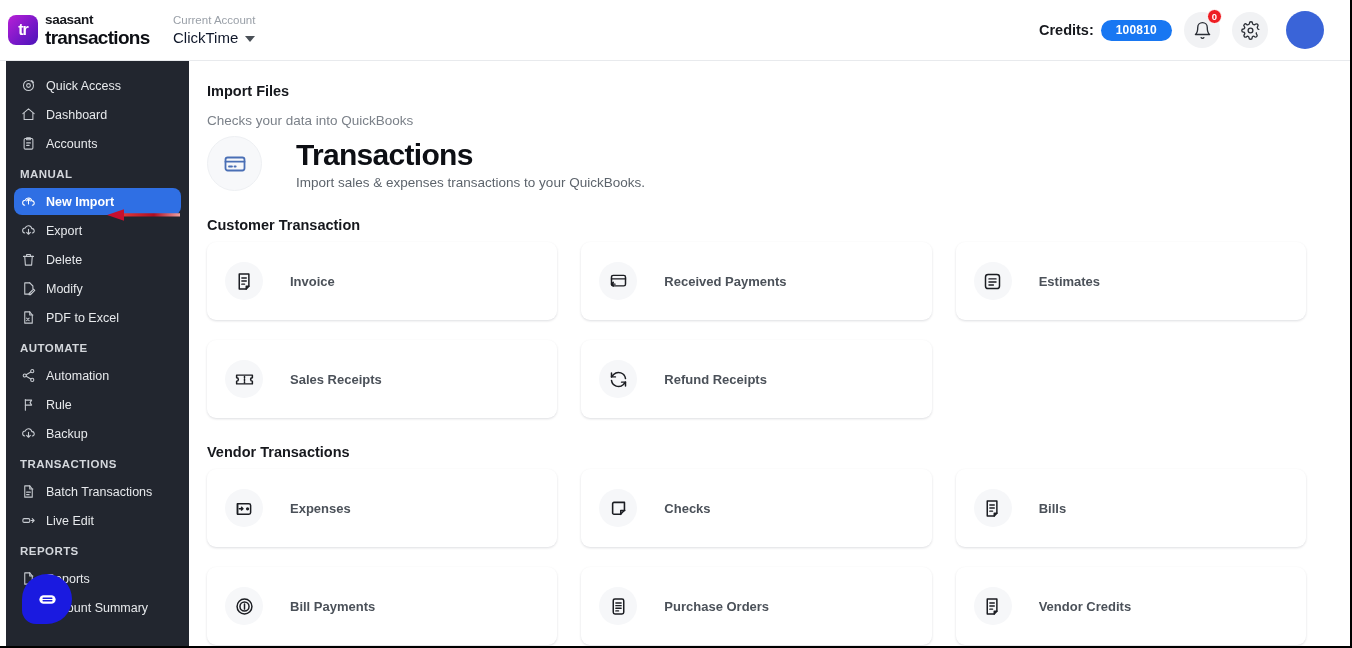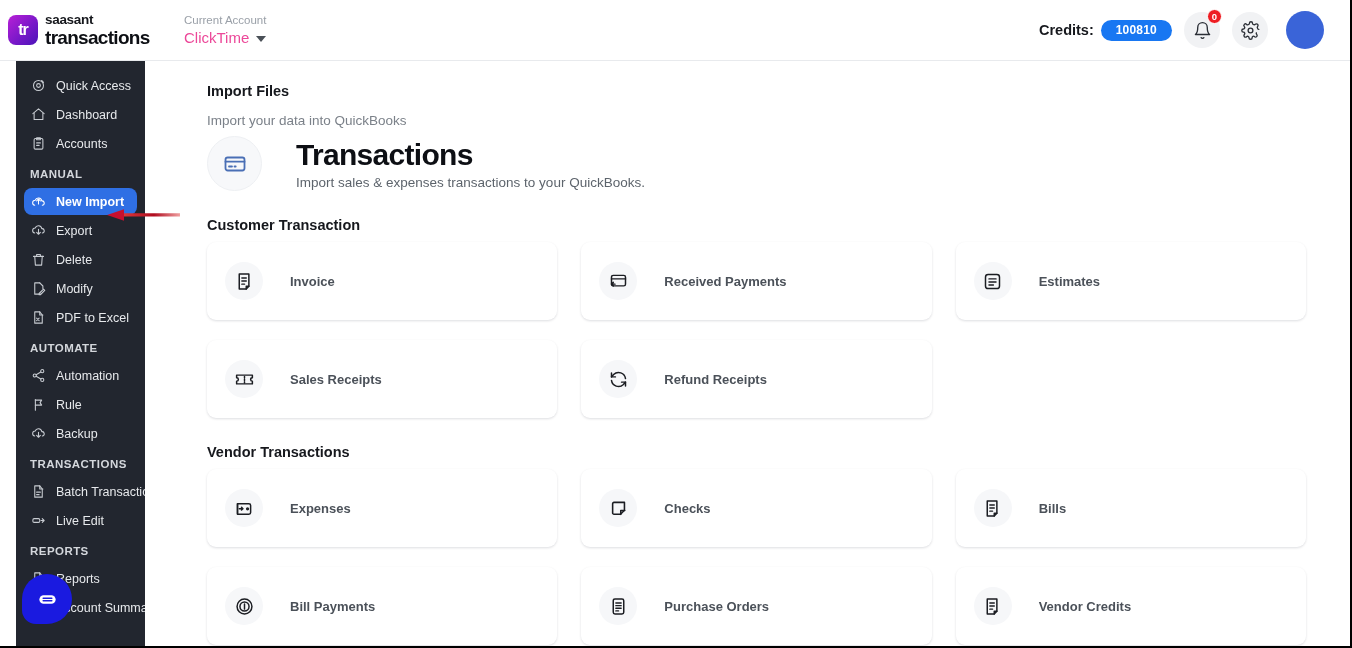--- a/index.html
+++ b/index.html
@@ -37,24 +37,24 @@
   }
   .brand-text { margin-left: 7px; line-height: 1; }
   .brand-top {
     font-size: 13.5px; font-weight: 700; color: #16181d; letter-spacing: -.3px;
     display: block;
   }
   .brand-bottom {
     font-size: 19px; font-weight: 700; color: #0d0f14; letter-spacing: -.7px;
     display: block; margin-top: 1px;
   }
-  .acct-block { margin-left: 21px; line-height: 1.15; }
+  .acct-block { margin-left: 10px; line-height: 1.15; }
   .acct-label { font-size: 11.5px; color: #9aa0a8; display: block; }
   .acct-row { display: flex; align-items: center; gap: 7px; margin-top: 2px; }
-  .acct-name { font-size: 15px; color: #ec4899; }
+  .acct-name { font-size: 15px; color: #0f172a; }
   .caret-dn {
     width: 0; height: 0; border-left: 5.5px solid transparent;
     border-right: 5.5px solid transparent; border-top: 6px solid #4a5057;
     margin-top: 2px;
   }
   .topbar-right {
     margin-left: auto; display: flex; align-items: center; gap: 12px;
     padding-right: 26px;
   }
   .credits-wrap { display: flex; align-items: center; gap: 7px; }
@@ -75,22 +75,22 @@
     display: flex; align-items: center; justify-content: center;
     border: 1.5px solid #fff;
   }
   .avatar {
     width: 38px; height: 38px; border-radius: 50%;
     background: #3a64d8; margin-left: 6px;
   }
 
   
   .sidebar {
-    position: absolute; top: 61px; left: 16px;
-    width: 129px; height: 587px;
+    position: absolute; top: 61px; left: 6px;
+    width: 183px; height: 587px;
     background: #22262f;
     overflow: hidden;
     z-index: 10;
   }
   .side-group-label {
     font-size: 11.5px; font-weight: 700; color: #d4d7dc;
     letter-spacing: .45px; padding: 9px 0 6px 14px;
   }
   .side-item {
     display: flex; align-items: center; gap: 10px;
@@ -369,21 +369,21 @@
           </svg>
         </span>
         <span class="s-lab">Account Summary</span>
       </div>
     </div>
   </div>
 
   <div class="main">
 
     <div class="import-files-title">Import Files</div>
-    <div class="import-files-sub">Import your data into QuickBooks</div>
+    <div class="import-files-sub">Checks your data into QuickBooks</div>
 
     <div class="page-hero">
       <div class="hero-circle">
         <svg width="24" height="24" viewBox="0 0 24 24" fill="none" stroke="#4a6fb5" stroke-width="1.8" stroke-linecap="round" stroke-linejoin="round">
           <rect x="2.5" y="5.5" width="19" height="13" rx="2.2"></rect>
           <path d="M2.5 9.7h19"></path>
             <path d="M6 14.5h3M11.5 14.5h1.2"></path>
         </svg>
       </div>
       <div>

